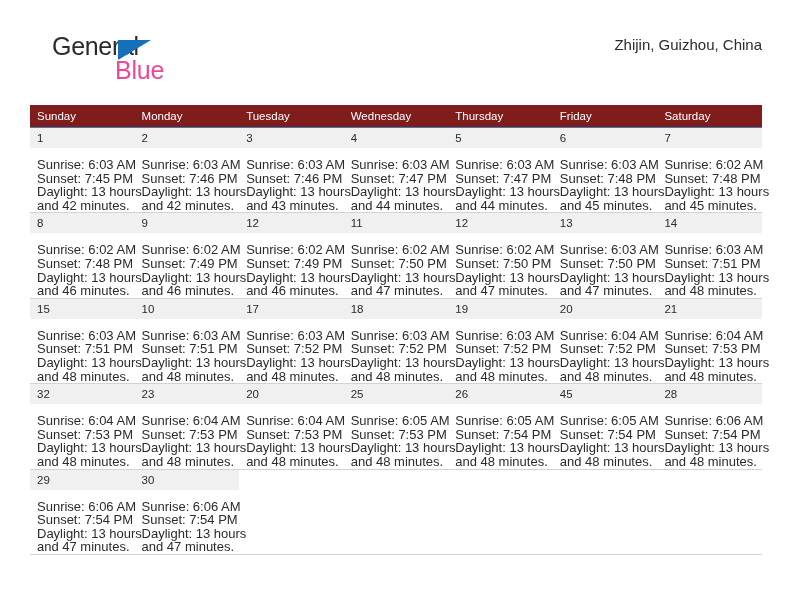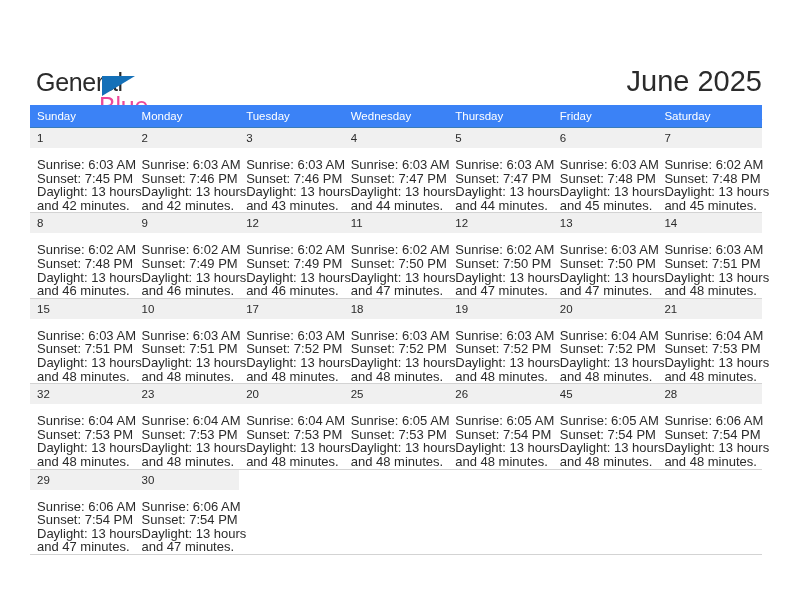--- a/index.html
+++ b/index.html
@@ -18,25 +18,24 @@
   .page {
     position: relative;
     width: 792px;
     height: 612px;
     box-sizing: border-box;
   }
 
   
   .top-bar {
     position: absolute;
-    left: 30px;
+    left: 46px;
     top: 28px;
     right: 30px;
     height: 70px;
-    margin-top: 36px;
   }
 
   .logo {
     position: absolute;
     left: 6px;
     top: 4px;
     width: 180px;
     height: 56px;
   }
   .logo-general {
@@ -91,21 +90,21 @@
   .calendar {
     position: absolute;
     left: 30px;
     top: 105px;
     width: 732px;
     border-collapse: collapse;
     table-layout: fixed;
   }
 
   .calendar th {
-    background: #3b82f6;
+    background: #7f1d1d;
     color: #ffffff;
     font-weight: normal;
     font-size: 11.5px;
     text-align: left;
     padding: 5px 0 5px 7px;
     height: 10px;
     border: none;
   }
 
   .week-row > td {
@@ -145,21 +144,20 @@
 
   <div class="top-bar">
 
     <div class="logo">
       <span class="logo-general">General</span>
       <span class="logo-triangle"></span>
       <span class="logo-blue">Blue</span>
     </div>
 
     <div class="title-block">
-      <div class="cal-title">June 2025</div>
       <div class="cal-subtitle">Zhijin, Guizhou, China</div>
     </div>
 
   </div>
 
   <table class="calendar">
     <thead>
       <tr>
         <th>Sunday</th>
         <th>Monday</th>

